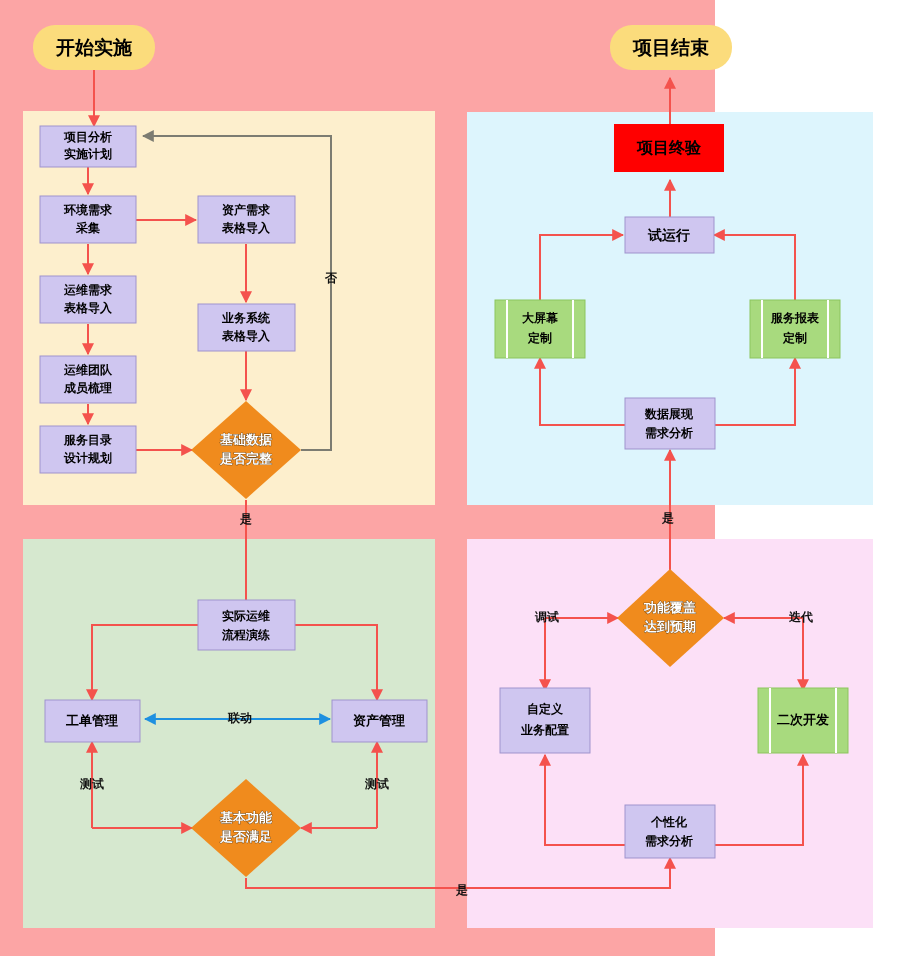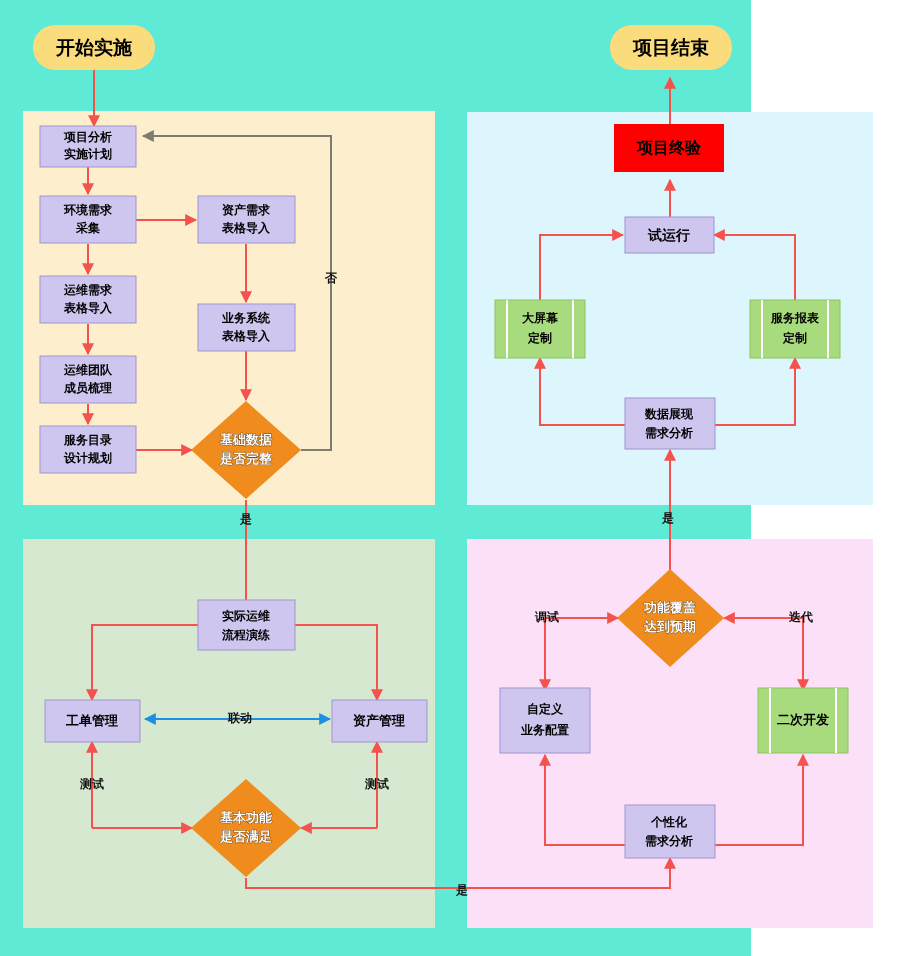--- a/index.html
+++ b/index.html
@@ -10,22 +10,21 @@
   body {
     width: 897px;
     height: 956px;
     font-family: "Liberation Sans", "DejaVu Sans", sans-serif;
     overflow: hidden;
   }
   #canvas {
     position: relative;
     width: 715px;
     height: 956px;
-    background: #5eead4;
-    padding-left: 36px;
+    background: #fca5a5;
   }
   svg.layer {
     position: absolute;
     left: 0;
     top: 0;
     width: 897px;
     height: 956px;
   }
   .node-label {
     font-weight: bold;

